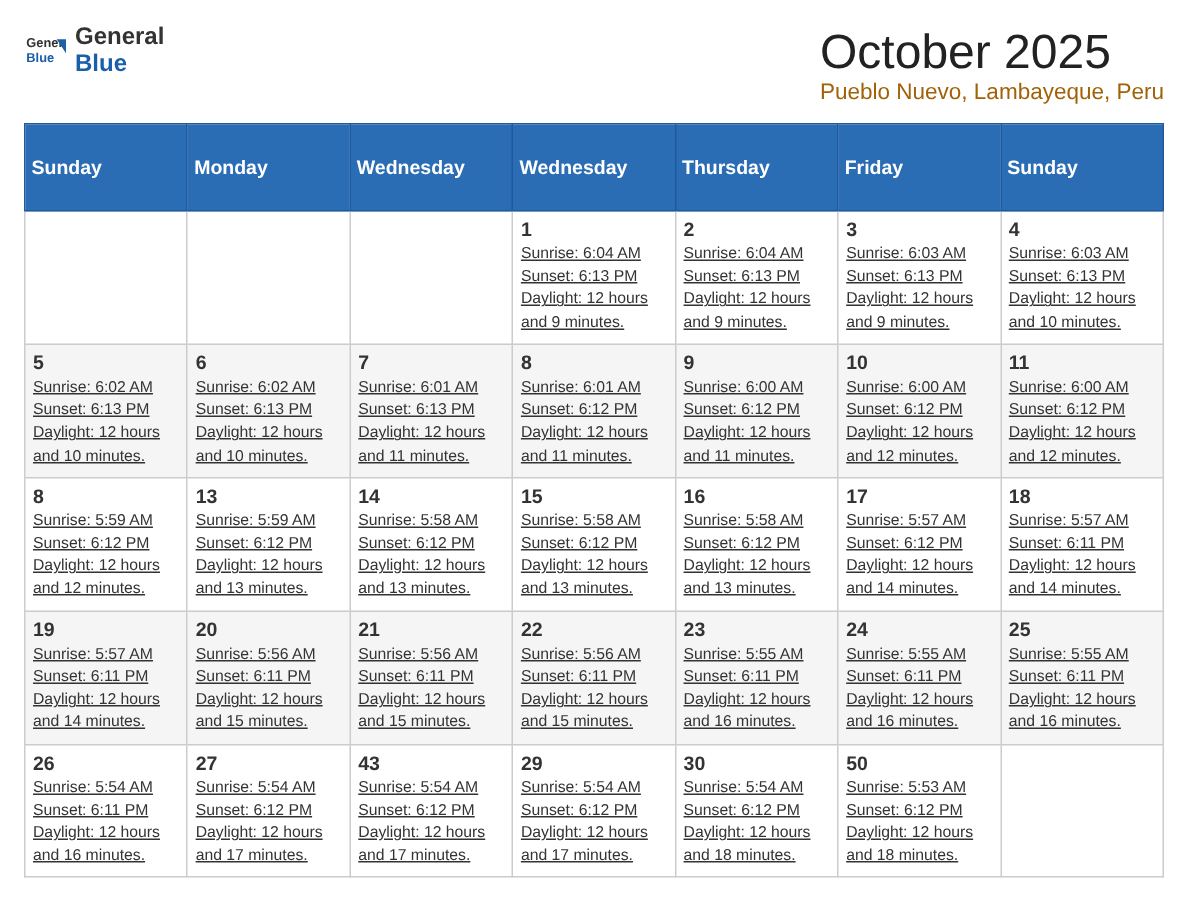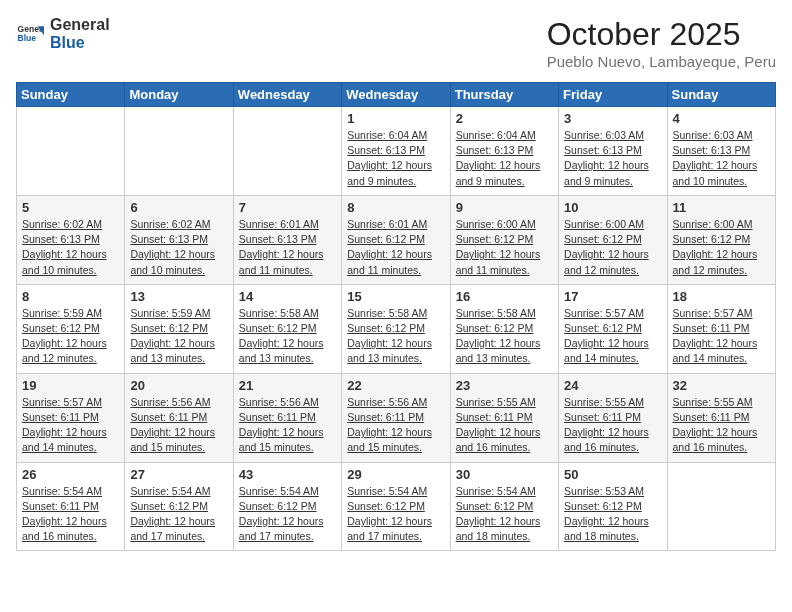--- a/index.html
+++ b/index.html
@@ -30,33 +30,33 @@
     .title-block {
       text-align: left;
     }
     .month-title {
       font-size: 32px;
       font-weight: normal;
       color: #222;
     }
     .subtitle {
       font-size: 15px;
-      color: #737373;
+      color: #a16207;
     }
     .calendar {
       width: 100%;
       border-collapse: collapse;
       border: 1px solid #ccc;
     }
     .calendar th {
       background: #2a6db5;
       color: #fff;
       font-size: 13px;
       font-weight: bold;
-      padding: 4px 4px;
+      padding: 21px 4px;
       text-align: left;
       border: 1px solid #1e5a9c;
     }
     .calendar td {
       width: calc(100% / 7);
       vertical-align: top;
       padding: 4px 5px 6px 5px;
       border: 1px solid #ccc;
       background: #fff;
       font-size: 11px;
@@ -218,21 +218,21 @@
         </td>
         <td>
           <span class="day-num">23</span>
           <div class="day-info">Sunrise: 5:55 AM<br>Sunset: 6:11 PM<br>Daylight: 12 hours<br>and 16 minutes.</div>
         </td>
         <td>
           <span class="day-num">24</span>
           <div class="day-info">Sunrise: 5:55 AM<br>Sunset: 6:11 PM<br>Daylight: 12 hours<br>and 16 minutes.</div>
         </td>
         <td>
-          <span class="day-num">32</span>
+          <span class="day-num">25</span>
           <div class="day-info">Sunrise: 5:55 AM<br>Sunset: 6:11 PM<br>Daylight: 12 hours<br>and 16 minutes.</div>
         </td>
       </tr>
       <tr>
         <td>
           <span class="day-num">26</span>
           <div class="day-info">Sunrise: 5:54 AM<br>Sunset: 6:11 PM<br>Daylight: 12 hours<br>and 16 minutes.</div>
         </td>
         <td>
           <span class="day-num">27</span>

